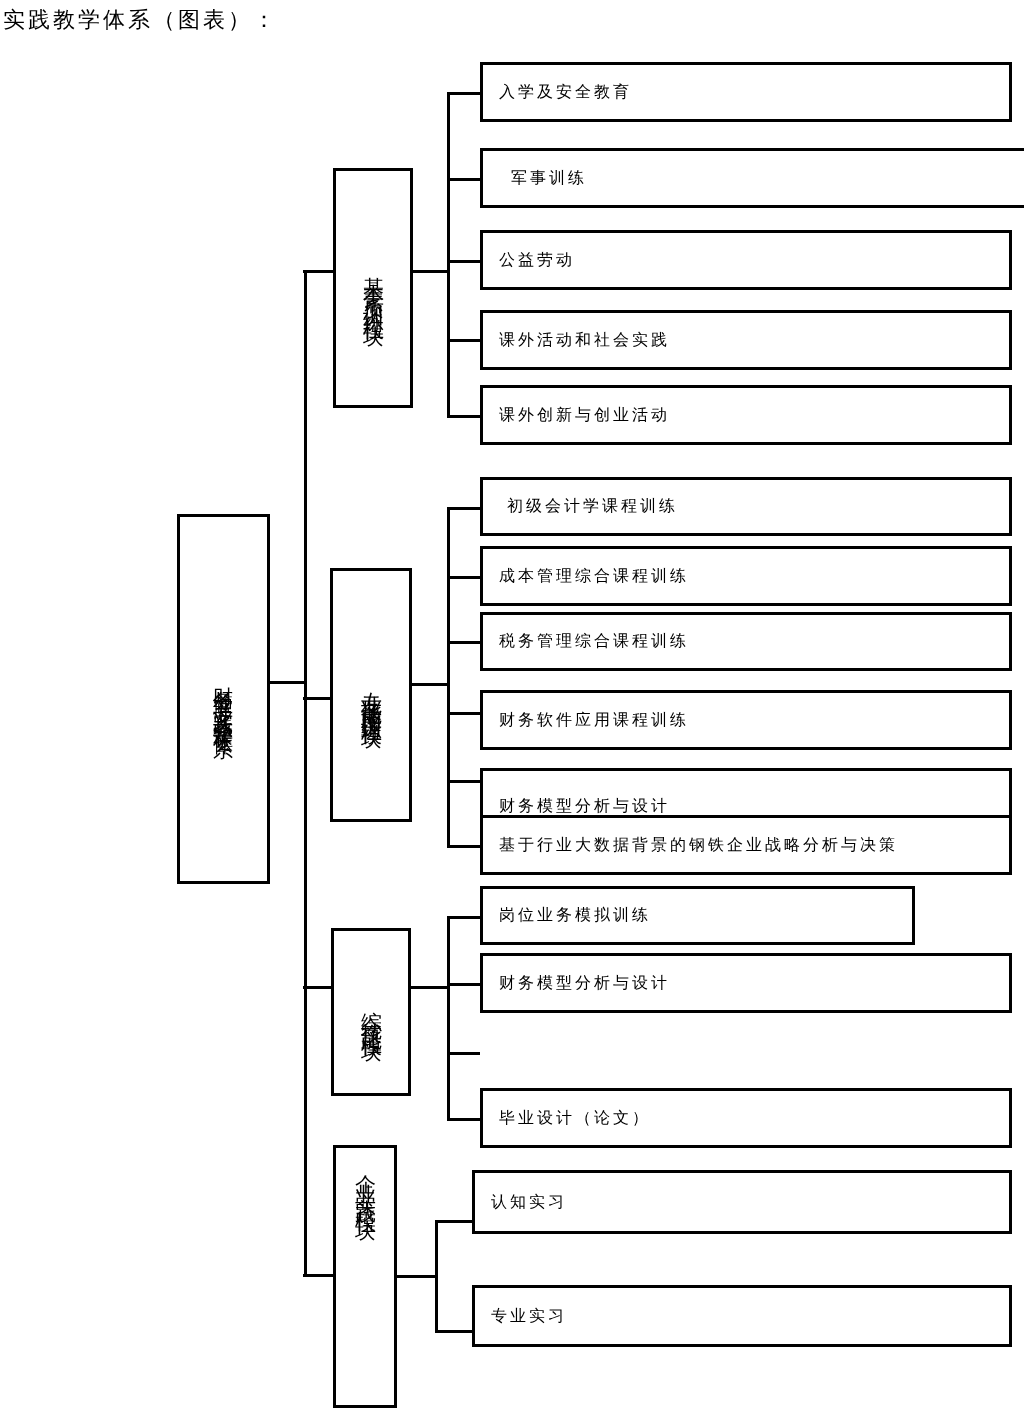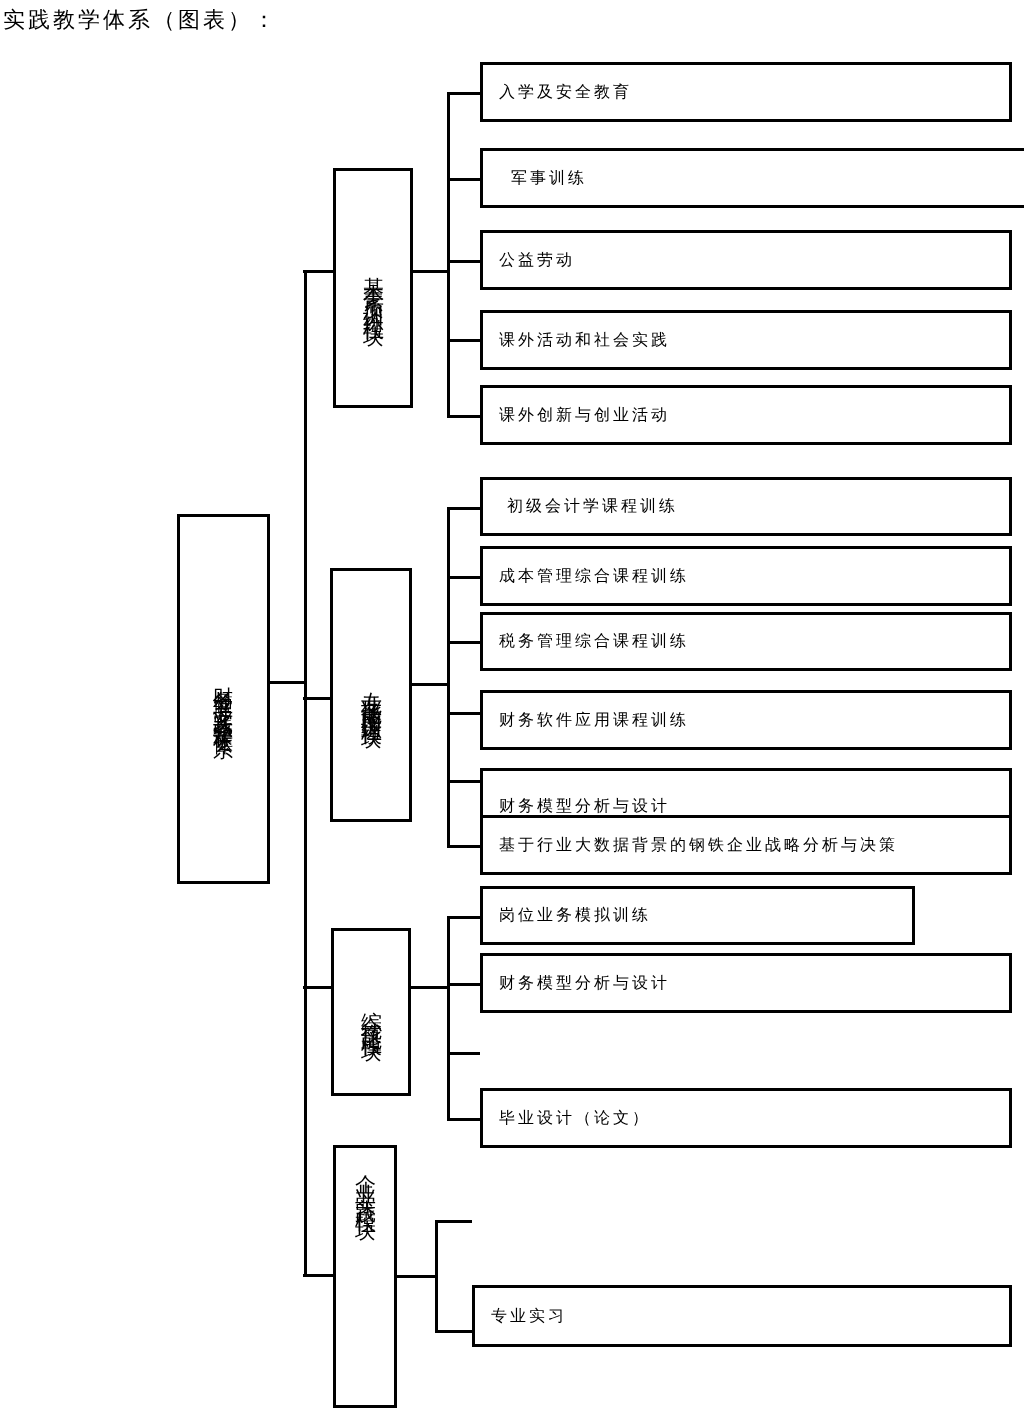--- a/index.html
+++ b/index.html
@@ -69,20 +69,21 @@
   <div class="box leaf" style="left:480px;top:546px;width:532px;height:60px;">成本管理综合课程训练</div>
   <div class="box leaf" style="left:480px;top:612px;width:532px;height:59px;">税务管理综合课程训练</div>
   <div class="box leaf" style="left:480px;top:682px;width:532px;height:60px;margin-top:8px;">财务软件应用课程训练</div>
   <div class="box leaf" style="left:480px;top:768px;width:532px;height:76px;">财务模型分析与设计</div>
   <div class="box leaf" style="left:480px;top:815px;width:532px;height:60px;font-family:Liberation Serif, serif;">基于行业大数据背景的钢铁企业战略分析与决策</div>
 
   <div class="box leaf" style="left:480px;top:886px;width:435px;height:59px;">岗位业务模拟训练</div>
   <div class="box leaf" style="left:480px;top:953px;width:532px;height:60px;">财务模型分析与设计</div>
   <div class="box leaf" style="left:480px;top:1088px;width:532px;height:60px;">毕业设计（论文）</div>
 
+  <div class="box leaf" style="left:472px;top:1170px;width:540px;height:64px;">认知实习</div>
   <div class="box leaf" style="left:472px;top:1285px;width:540px;height:62px;">专业实习</div>
 
   <div class="vline" style="left:304px;top:270px;height:1007px;"></div>
   <div class="hline" style="left:270px;top:681px;width:37px;"></div>
 
   <div class="hline" style="left:303px;top:270px;width:30px;"></div>
   <div class="hline" style="left:303px;top:697px;width:28px;"></div>
   <div class="hline" style="left:303px;top:986px;width:29px;"></div>
   <div class="hline" style="left:303px;top:1274px;width:31px;"></div>
 

